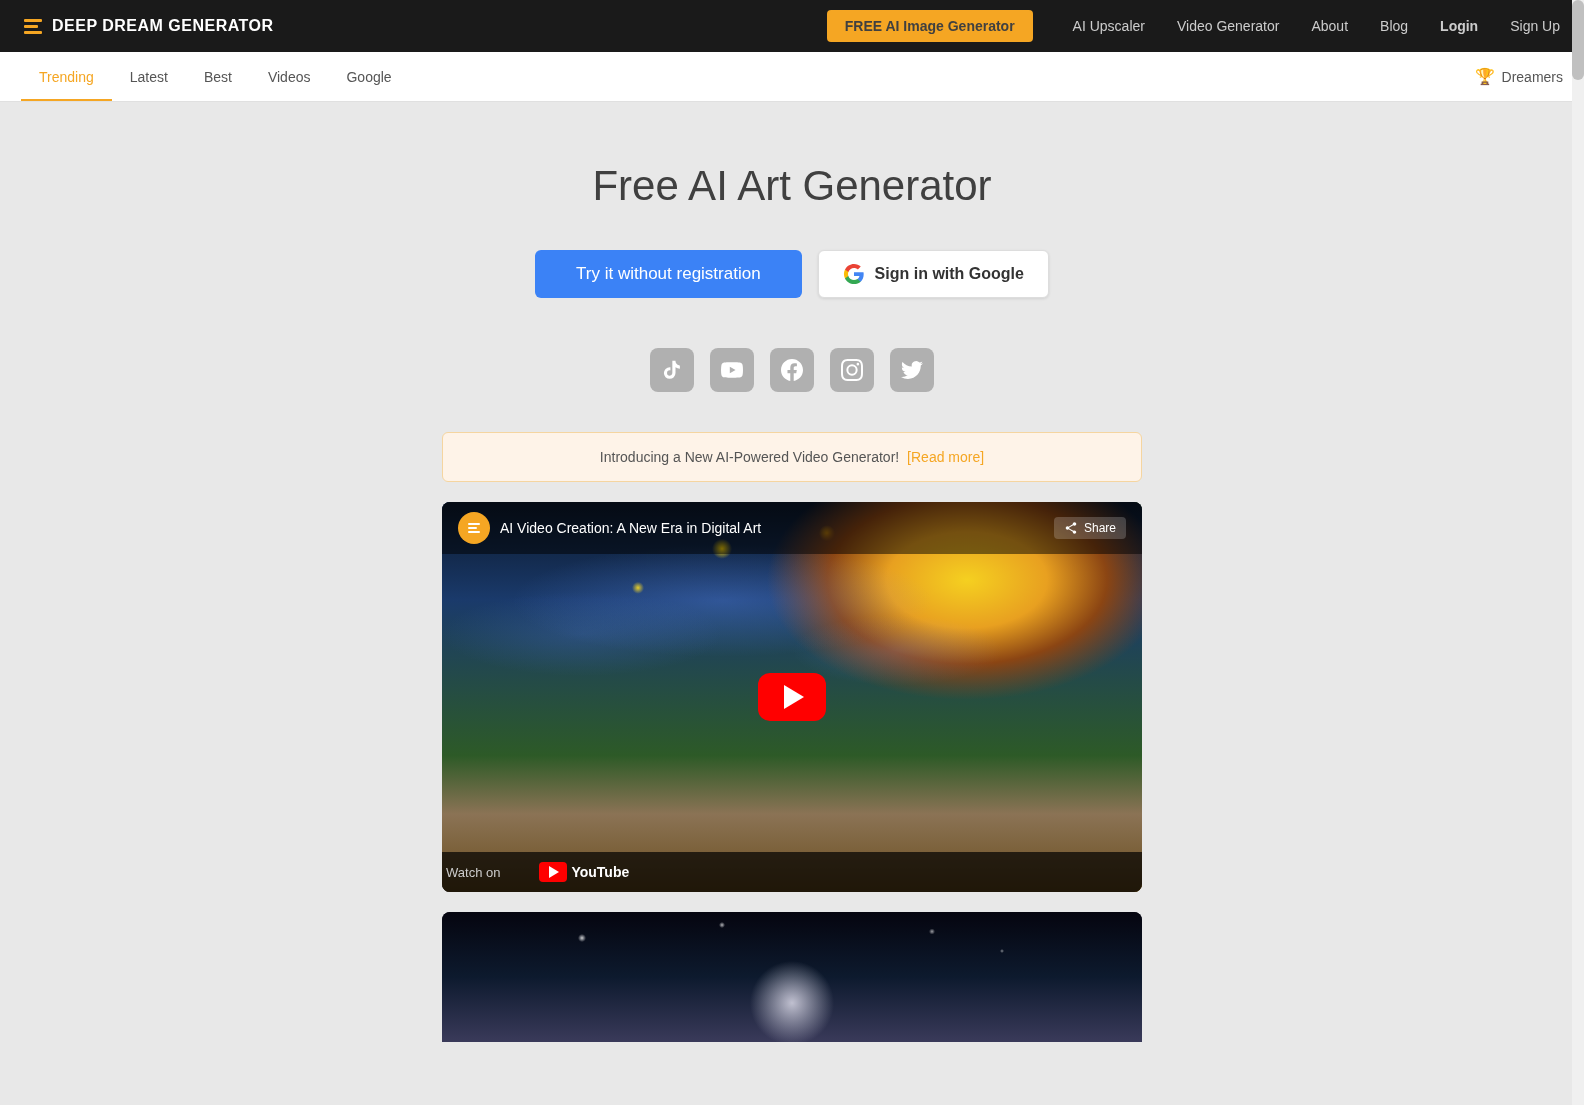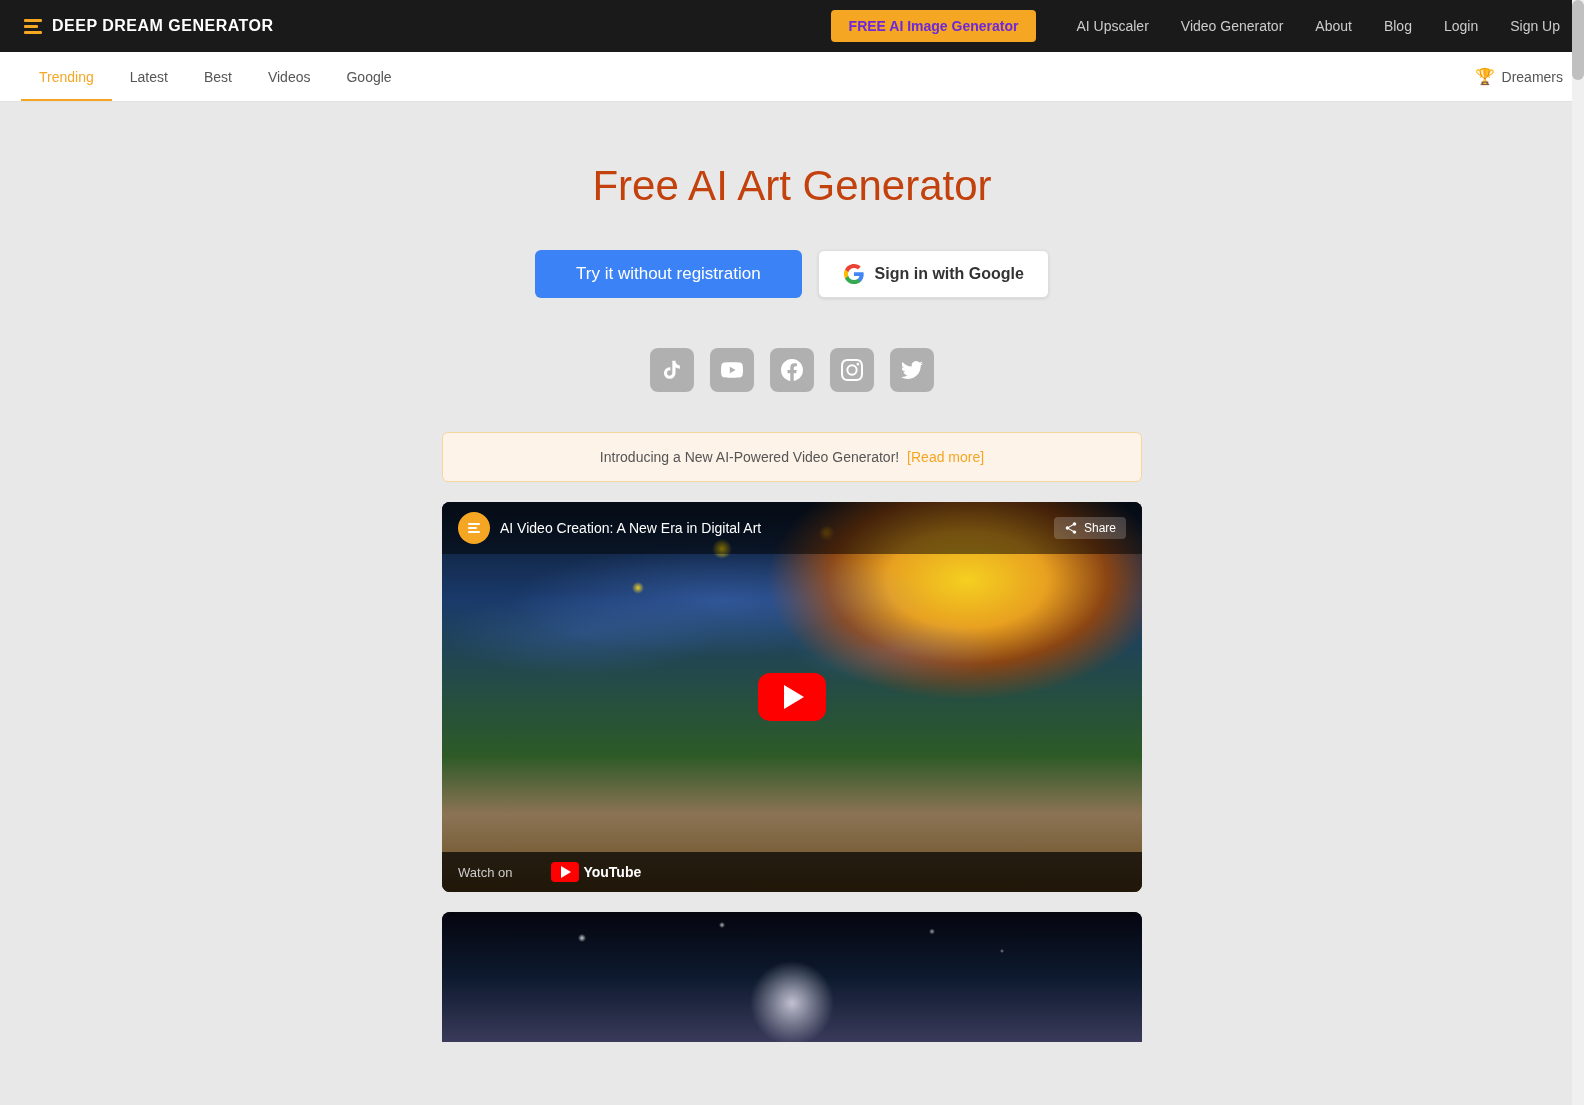--- a/index.html
+++ b/index.html
@@ -40,21 +40,21 @@
       font-size: 16px;
       letter-spacing: 0.5px;
     }
     .nav-links {
       display: flex;
       align-items: center;
       gap: 0;
     }
     .nav-btn-primary {
       background: #f5a623;
-      color: #6d28d9;
+      color: #404040;
       border: none;
       padding: 8px 18px;
       border-radius: 4px;
       font-size: 14px;
       font-weight: bold;
       cursor: pointer;
       margin-right: 24px;
     }
     .nav-link {
       color: #cccccc;
@@ -62,20 +62,21 @@
       font-size: 14px;
       margin: 0 16px;
       cursor: pointer;
     }
     .nav-link-login {
       color: #cccccc;
       text-decoration: none;
       font-size: 14px;
       margin: 0 16px;
       cursor: pointer;
+      font-weight: bold;
     }
     .nav-link-signup {
       color: #cccccc;
       text-decoration: none;
       font-size: 14px;
       margin-left: 16px;
       cursor: pointer;
     }
 
     
@@ -147,21 +148,21 @@
     .main-content {
       background: #e8e8e8;
       padding: 60px 20px 40px;
       display: flex;
       flex-direction: column;
       align-items: center;
     }
 
     .page-title {
       font-size: 42px;
-      color: #c2410c;
+      color: #404040;
       font-weight: 300;
       margin-bottom: 40px;
       text-align: center;
     }
 
     
     .buttons-row {
       display: flex;
       align-items: center;
       gap: 16px;
@@ -348,21 +349,21 @@
       height: 0;
       border-top: 12px solid transparent;
       border-bottom: 12px solid transparent;
       border-left: 20px solid white;
       margin-left: 4px;
     }
     .video-footer {
       position: absolute;
       bottom: 0; left: 0; right: 0;
       background: rgba(0,0,0,0.7);
-      padding: 10px 16px;
+      padding: 10px 4px;
       display: flex;
       align-items: center;
       gap: 10px;
     }
     .watch-on-text { color: #ccc; font-size: 13px; }
     .youtube-logo {
       display: flex;
       align-items: center;
       gap: 4px;
       cursor: pointer;

